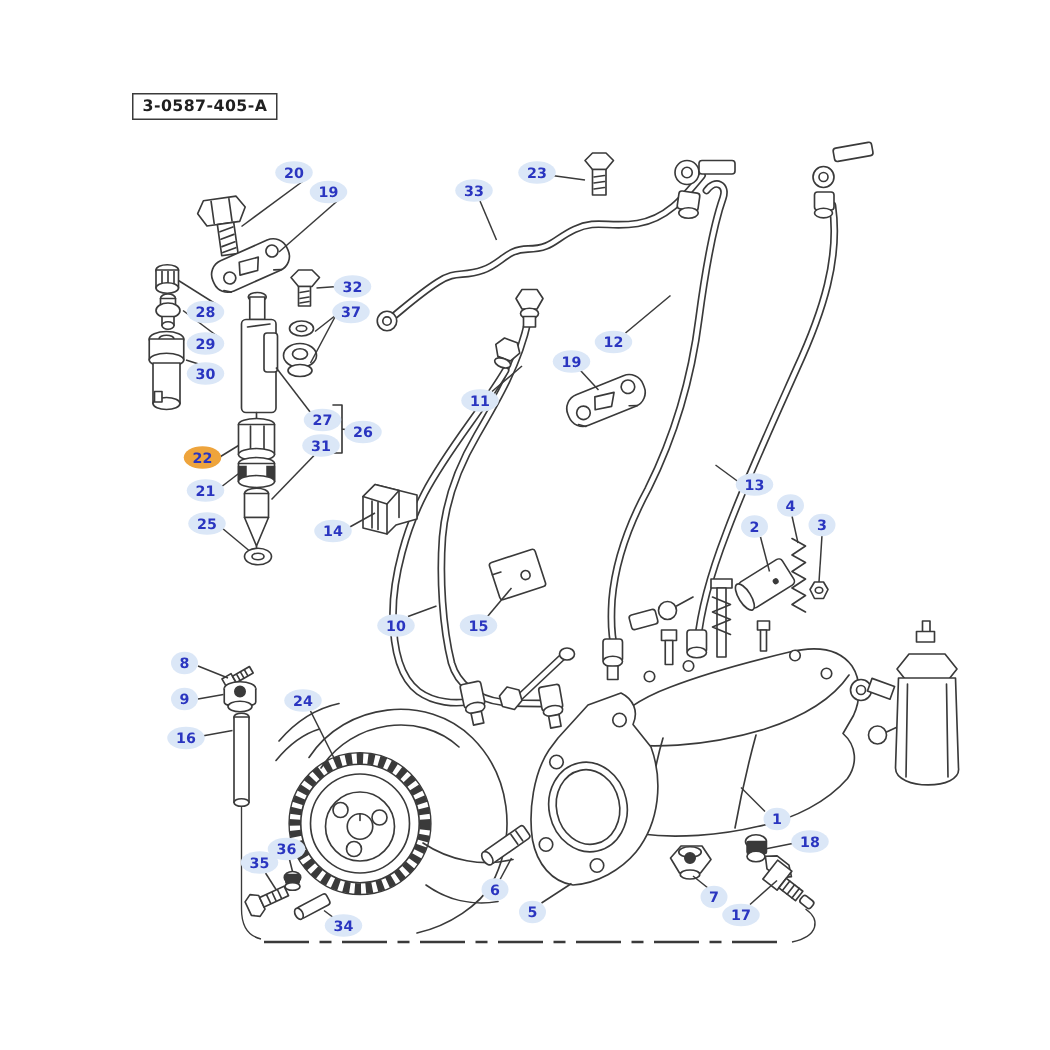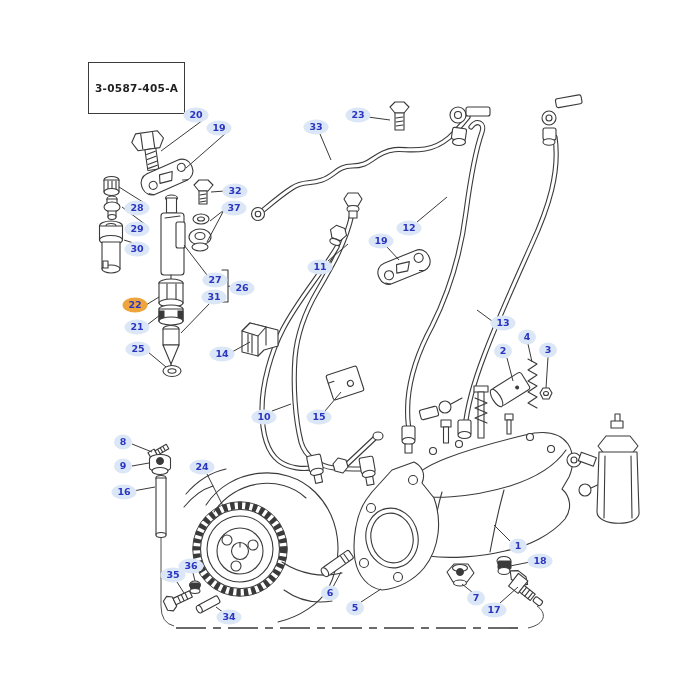--- a/index.html
+++ b/index.html
@@ -1,19 +1,19 @@
 <!DOCTYPE html>
 <html><head>
 <meta charset="utf-8">
 <style>
   html,body{margin:0;padding:0;background:#fff;}
   #stage{position:relative;width:700px;height:700px;background:#ffffff;overflow:hidden;
          font-family:"DejaVu Sans","Liberation Sans",sans-serif;}
   #partno-box{position:absolute;left:88px;top:62px;border:1.5px solid #3b3b3b;background:#fff;
-              padding:19px 6px;font-size:10.5px;font-weight:bold;color:#1f1f1f;letter-spacing:.3px;}
+              padding:2px 6px;font-size:10.5px;font-weight:bold;color:#1f1f1f;letter-spacing:.3px;}
   svg{position:absolute;left:0;top:0;}
   .ln{stroke:#3a3a3a;stroke-width:1.1;fill:none;stroke-linecap:round;stroke-linejoin:round;}
   .fw{stroke:#3a3a3a;stroke-width:1.1;fill:#ffffff;stroke-linejoin:round;}
   .fd{stroke:#3a3a3a;stroke-width:1;fill:#3a3a3a;}
   .pipe-casing{stroke:#3a3a3a;stroke-width:5.2;fill:none;stroke-linecap:round;}
   .pipe-core{stroke:#ffffff;stroke-width:3;fill:none;stroke-linecap:round;}
   .thin{stroke:#3a3a3a;stroke-width:.9;fill:none;}
   .boundary{stroke:#3a3a3a;stroke-width:1.6;fill:none;}
   .label-text{font-family:"DejaVu Sans","Liberation Sans",sans-serif;font-size:9.5px;font-weight:bold;}
 </style>

